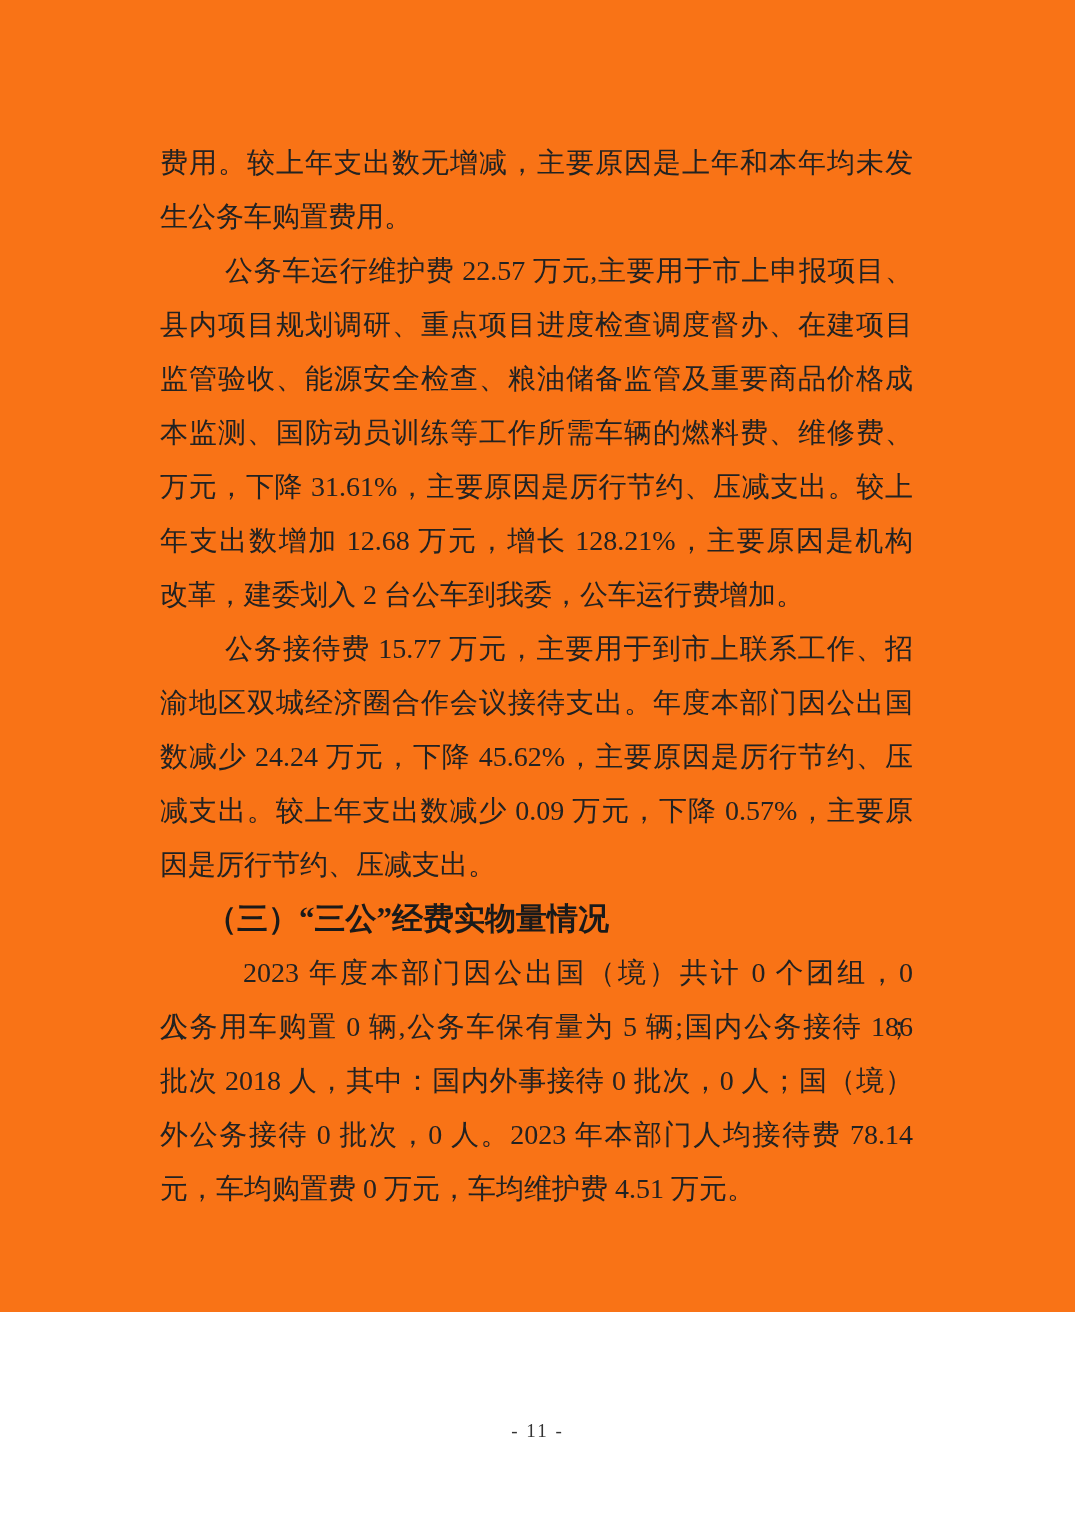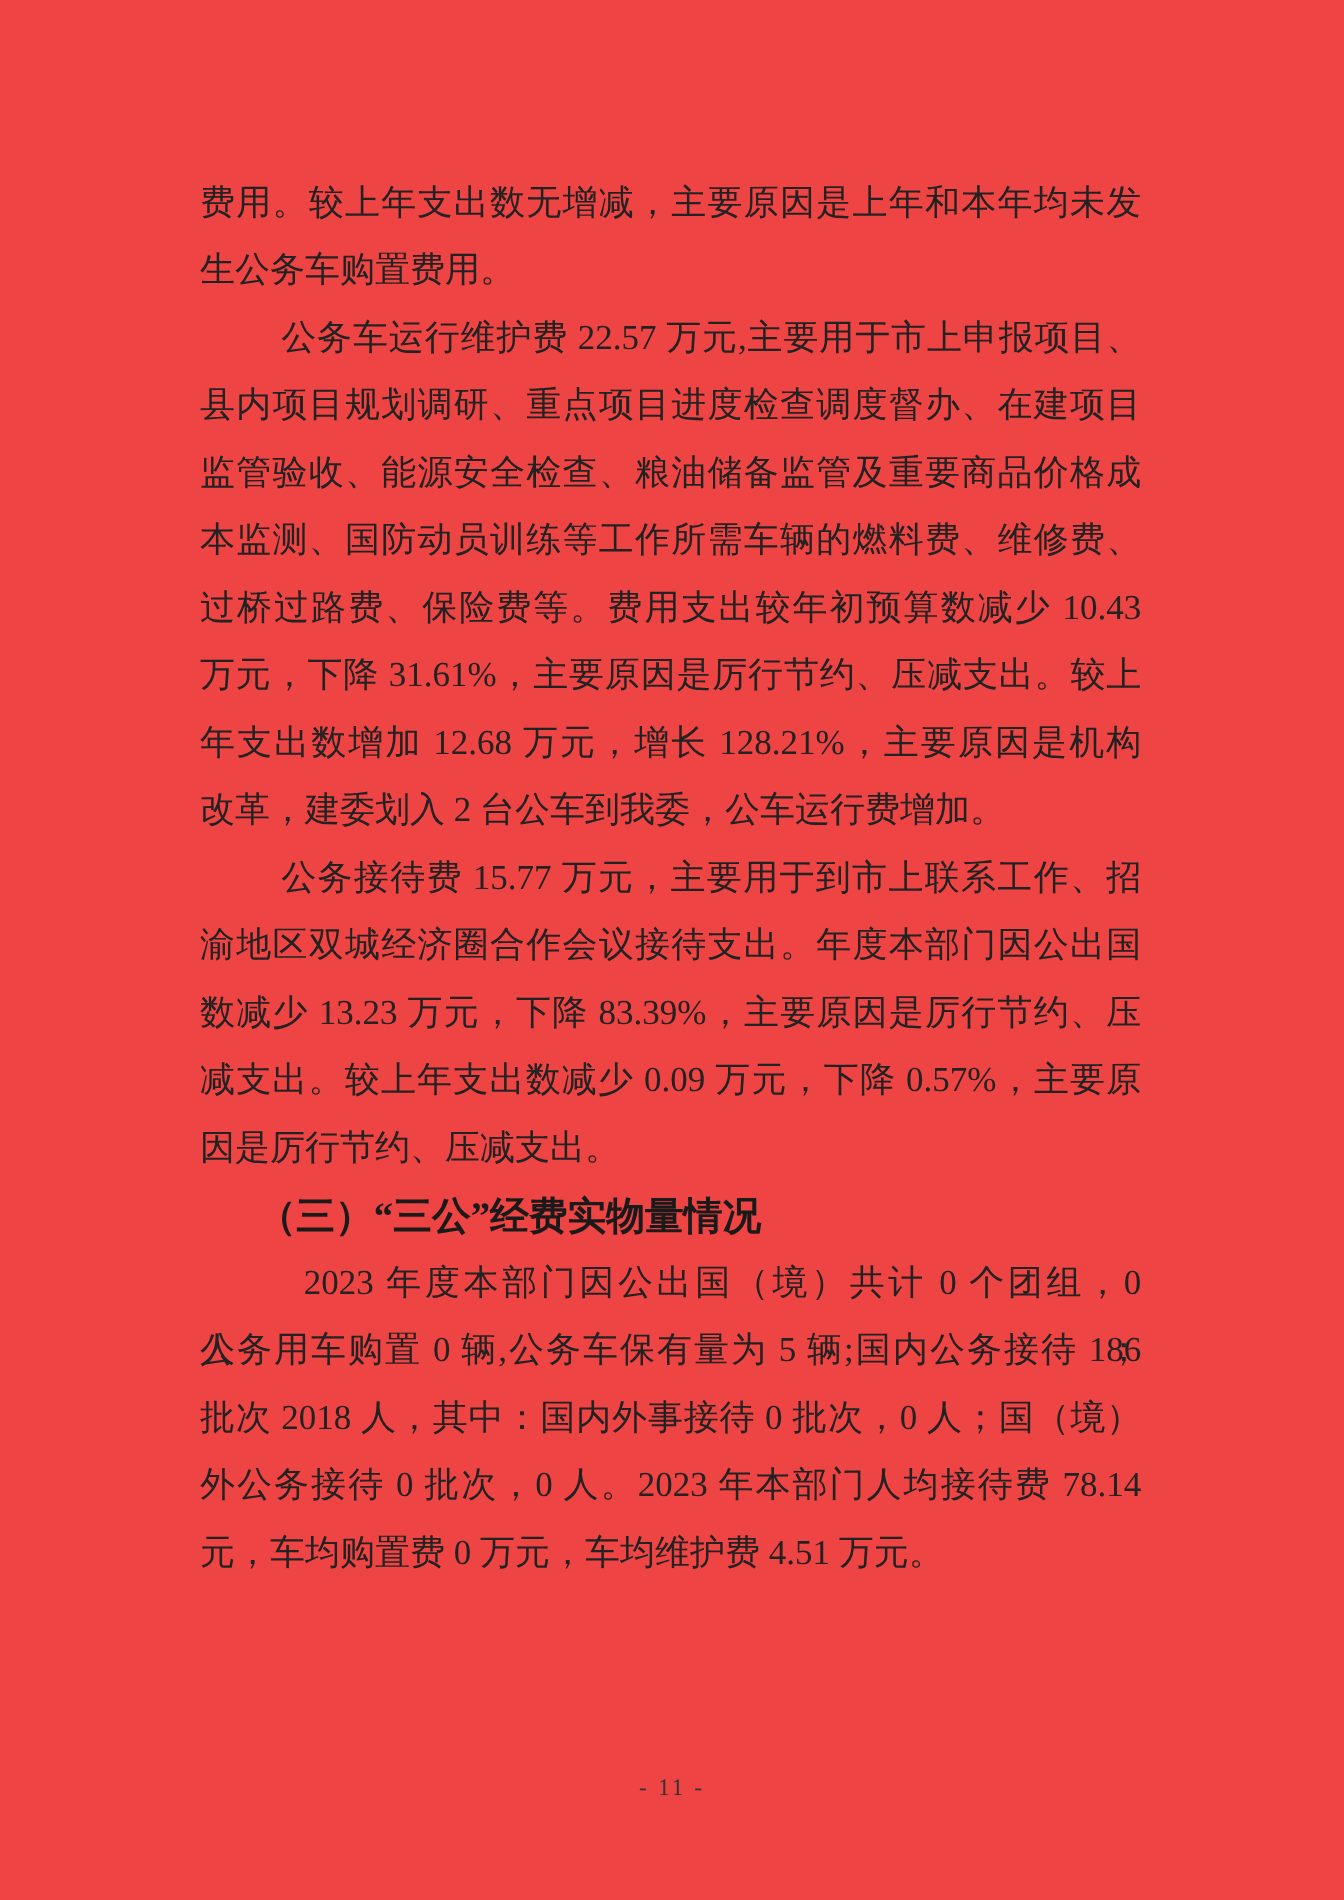--- a/index.html
+++ b/index.html
@@ -12,22 +12,22 @@
     width: 1075px;
     height: 1520px;
     overflow: hidden;
     font-family: "Liberation Serif", "DejaVu Serif", serif;
     color: #222222;
   }
   .page {
     position: absolute;
     left: 0; top: 0;
     width: 1075px;
-    height: 1520px;
-    background: #ef4444;
+    height: 1312px;
+    background: #f97316;
   }
   .text-block {
     position: absolute;
     left: 160px;
     top: 136px;
     width: 753px;
   }
   .line {
     height: 54px;
     line-height: 54px;
@@ -64,27 +64,26 @@
 <body>
 
 <div class="page">
   <div class="text-block" id="text-block">
       <div class="line fill">费用。较上年支出数无增减，主要原因是上年和本年均未发</div>
       <div class="line">生公务车购置费用。</div>
       <div class="line fill ind-para">公务车运行维护费 22.57 万元,主要用于市上申报项目、</div>
       <div class="line fill">县内项目规划调研、重点项目进度检查调度督办、在建项目</div>
       <div class="line fill">监管验收、能源安全检查、粮油储备监管及重要商品价格成</div>
       <div class="line fill">本监测、国防动员训练等工作所需车辆的燃料费、维修费、</div>
-      <div class="line fill">过桥过路费、保险费等。费用支出较年初预算数减少 10.43</div>
       <div class="line fill">万元，下降 31.61%，主要原因是厉行节约、压减支出。较上</div>
       <div class="line fill">年支出数增加 12.68 万元，增长 128.21%，主要原因是机构</div>
       <div class="line">改革，建委划入 2 台公车到我委，公车运行费增加。</div>
       <div class="line fill ind-para">公务接待费 15.77 万元，主要用于到市上联系工作、招</div>
       <div class="line fill">渝地区双城经济圈合作会议接待支出。年度本部门因公出国</div>
-      <div class="line fill">数减少 13.23 万元，下降 83.39%，主要原因是厉行节约、压</div>
+      <div class="line fill">数减少 24.24 万元，下降 45.62%，主要原因是厉行节约、压</div>
       <div class="line fill">减支出。较上年支出数减少 0.09 万元，下降 0.57%，主要原</div>
       <div class="line">因是厉行节约、压减支出。</div>
       <div class="line heading">（三）“三公”经费实物量情况</div>
       <div class="line fill ind-deep">2023 年度本部门因公出国（境）共计 0 个团组，0 人；</div>
       <div class="line fill">公务用车购置 0 辆,公务车保有量为 5 辆;国内公务接待 186</div>
       <div class="line fill">批次 2018 人，其中：国内外事接待 0 批次，0 人；国（境）</div>
       <div class="line fill">外公务接待 0 批次，0 人。2023 年本部门人均接待费 78.14</div>
       <div class="line">元，车均购置费 0 万元，车均维护费 4.51 万元。</div>
     </div>
   <div class="footer">- 11 -</div>

